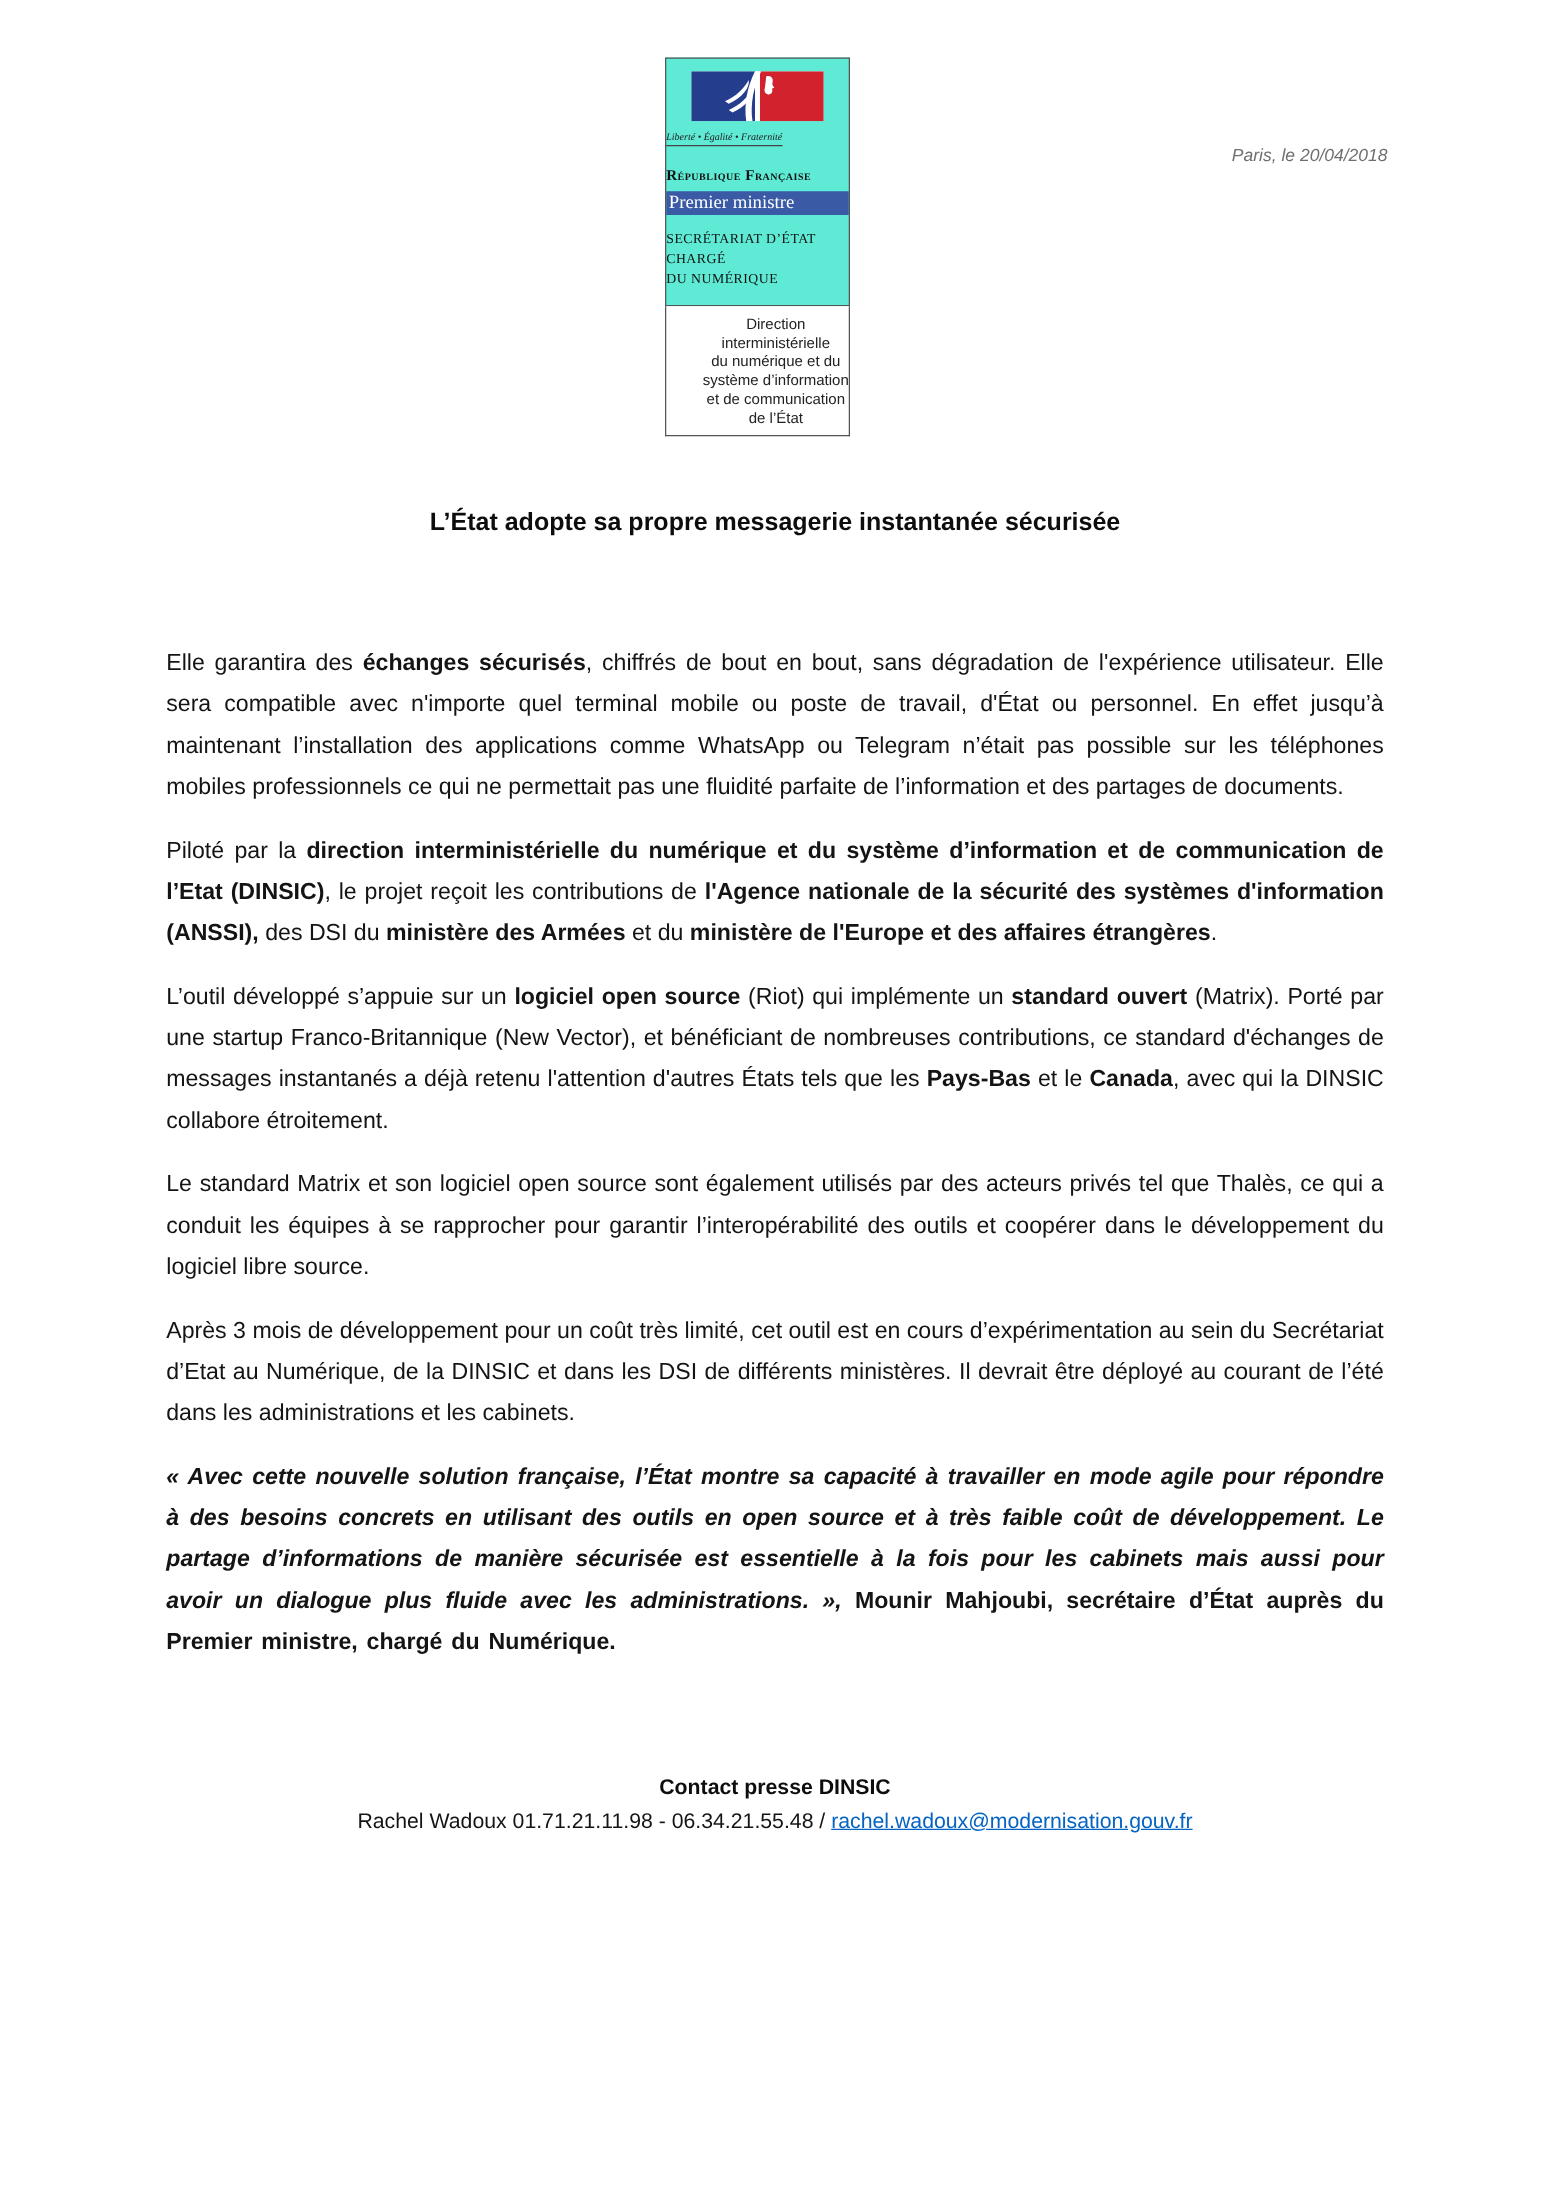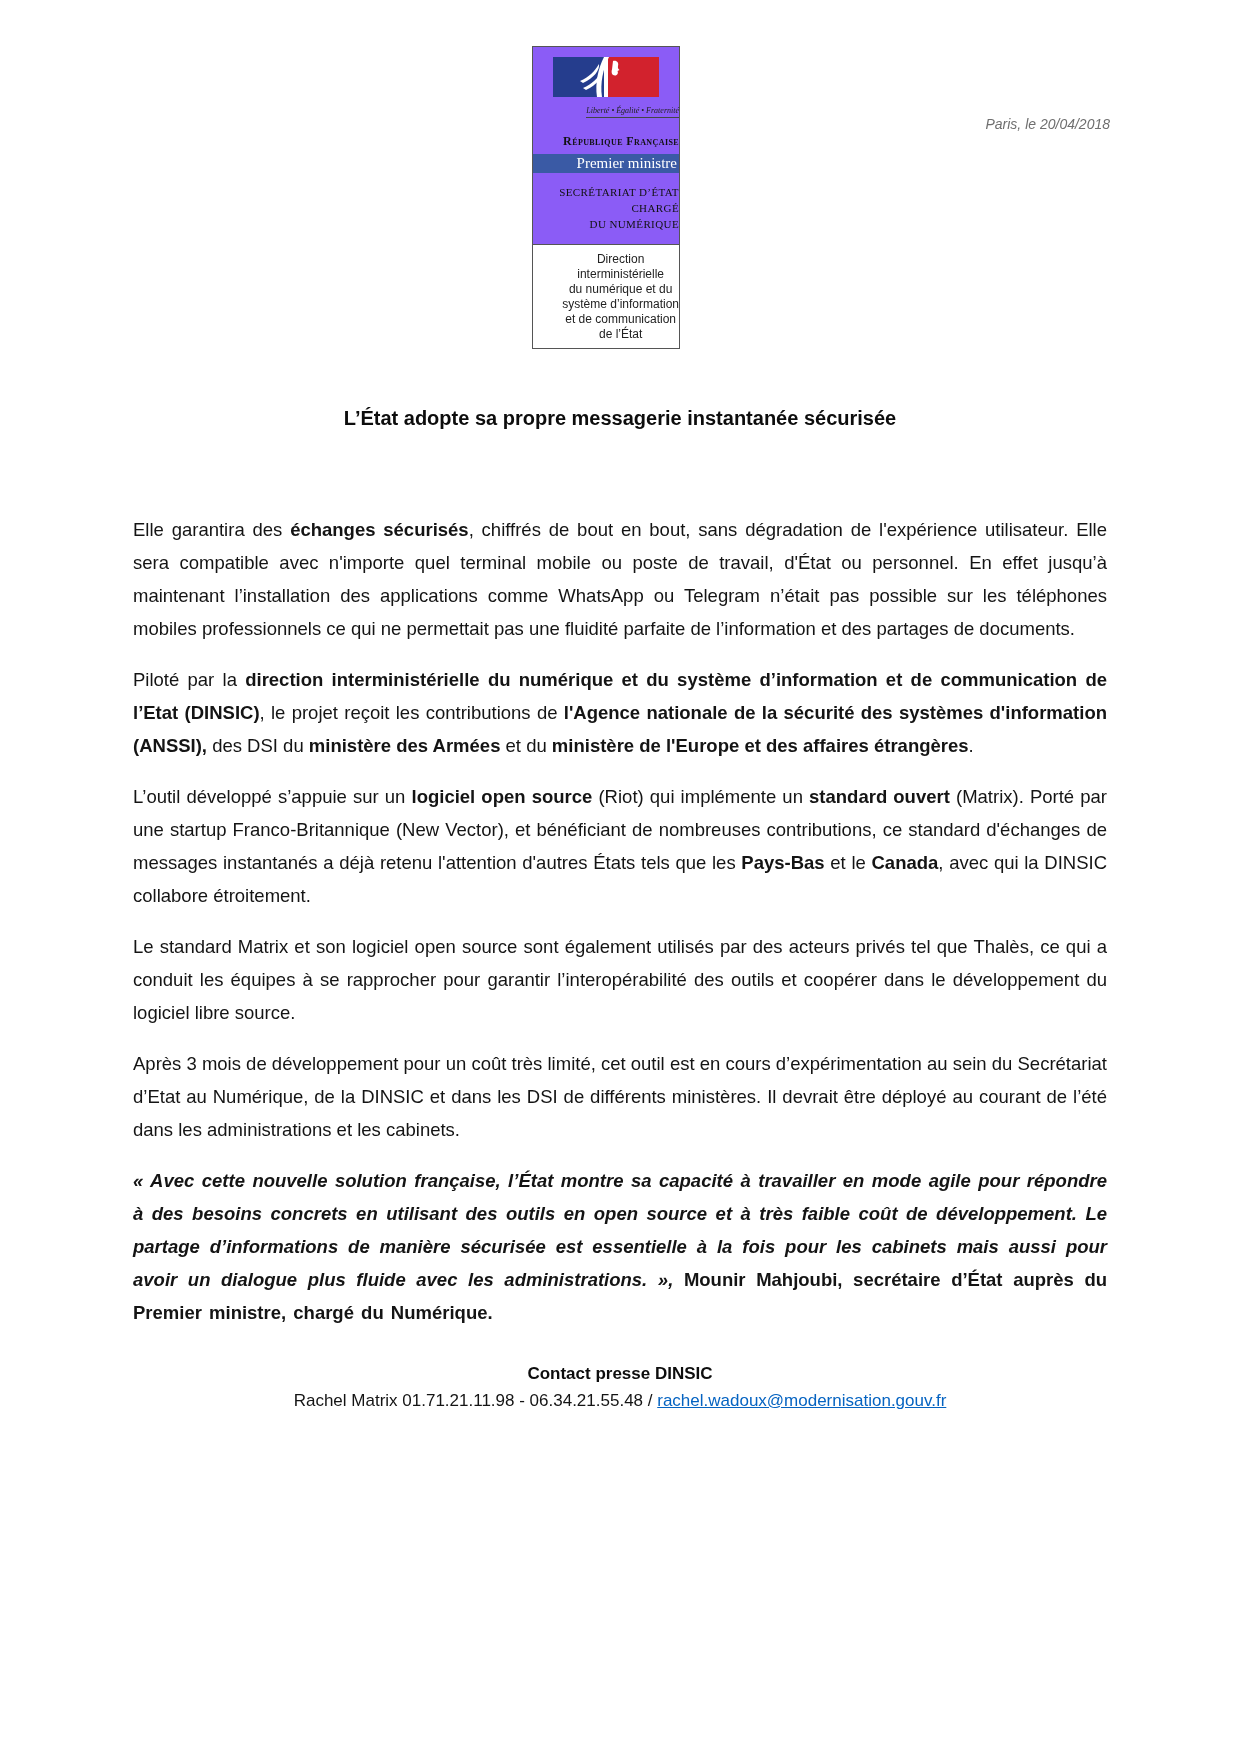--- a/index.html
+++ b/index.html
@@ -6,22 +6,22 @@
   html,body{margin:0;padding:0;background:#ffffff;}
   .page{
     width:1240px;min-height:1754px;margin:0 auto;background:#ffffff;
     position:relative;color:#111;
     font-family:"Liberation Sans",sans-serif;
   }
   
   .header{position:relative;height:350px;}
   .logo-stack{position:absolute;left:532px;top:46px;width:148px;}
   .logo-box-top{
-    border:1px solid #555;background:#8b5cf6;height:199px;box-sizing:border-box;
-    text-align:right;
+    border:1px solid #555;background:#5eead4;height:199px;box-sizing:border-box;
+    text-align:left;
   }
   .logo-box-bottom{
     border:1px solid #555;border-top:none;background:#fff;height:104px;box-sizing:border-box;
     display:flex;align-items:center;justify-content:flex-end;text-align:center;
   }
   .marianne{display:block;margin:10px auto 2px auto;}
   .motto{
     font-family:"Liberation Serif",serif;font-style:italic;font-size:8px;
     color:#222;display:inline-block;border-bottom:1px solid #444;
     padding-bottom:2px;margin:0 auto;white-space:nowrap;
@@ -51,21 +51,21 @@
     font-size:20px;line-height:30px;font-weight:bold;color:#0d0d0d;
   }
   
   .body{margin:80px 133px 0 133px;}
   .para{
     margin:0 0 18px 0;font-size:18.5px;line-height:33px;color:#141414;
     text-align:justify;
   }
   .para.quote{word-spacing:2px;}
   
-  .footer{margin-top:32px;text-align:center;}
+  .footer{margin-top:88px;text-align:center;}
   .contact-title{font-weight:bold;font-size:17px;line-height:26px;color:#0d0d0d;}
   .contact-line{font-size:17px;line-height:28px;color:#141414;}
   .email{color:#0563c1;text-decoration:underline;cursor:pointer;}
 </style>
 </head>
 <body>
 
 <div class="page">
 
   <div class="header">
@@ -101,17 +101,17 @@
     <p class="para"><span>Piloté par la </span><span style="font-weight: bold;">direction interministérielle du numérique et du système d’information et de communication de l’Etat (DINSIC)</span><span>, le projet reçoit les contributions de </span><span style="font-weight: bold;">l'Agence nationale de la sécurité des systèmes d'information (ANSSI),</span><span> des DSI du </span><span style="font-weight: bold;">ministère des Armées</span><span> et du </span><span style="font-weight: bold;">ministère de l'Europe et des affaires étrangères</span><span>.</span></p>
     <p class="para"><span>L’outil développé s’appuie sur un </span><span style="font-weight: bold;">logiciel open source</span><span> (Riot) qui implémente un </span><span style="font-weight: bold;">standard ouvert</span><span> (Matrix). Porté par une startup Franco-Britannique (New Vector), et bénéficiant de nombreuses contributions, ce standard d'échanges de messages instantanés a déjà retenu l'attention d'autres États tels que les </span><span style="font-weight: bold;">Pays-Bas</span><span> et le </span><span style="font-weight: bold;">Canada</span><span>, avec qui la DINSIC collabore étroitement.</span></p>
     <p class="para"><span>Le standard Matrix et son logiciel open source sont également utilisés par des acteurs privés tel que Thalès, ce qui a conduit les équipes à se rapprocher pour garantir l’interopérabilité des outils et coopérer dans le développement du logiciel libre source.</span></p>
     <p class="para"><span>Après 3 mois de développement pour un coût très limité, cet outil est en cours d’expérimentation au sein du Secrétariat d’Etat au Numérique, de la DINSIC et dans les DSI de différents ministères. Il devrait être déployé au courant de l’été dans les administrations et les cabinets.</span></p>
     <p class="para quote"><span style="font-weight: bold; font-style: italic;"> « Avec cette nouvelle solution française, l’État montre sa capacité à travailler en mode agile pour répondre à des besoins concrets en utilisant des outils en open source et à très faible coût de développement. Le partage d’informations de manière sécurisée est essentielle à la fois pour les cabinets mais aussi pour avoir un dialogue plus fluide avec les administrations. », </span><span style="font-weight: bold;"> Mounir Mahjoubi, secrétaire d’État auprès du Premier ministre, chargé du Numérique.</span></p>
   </div>
 
   <div class="footer">
     <div class="contact-title">Contact presse DINSIC</div>
     <div class="contact-line">
-      <span>Rachel Matrix 01.71.21.11.98 - 06.34.21.55.48 / </span><a class="email">rachel.wadoux@modernisation.gouv.fr</a>
+      <span>Rachel Wadoux 01.71.21.11.98 - 06.34.21.55.48 / </span><a class="email">rachel.wadoux@modernisation.gouv.fr</a>
     </div>
   </div>
 
 </div>
 
 </body></html>

